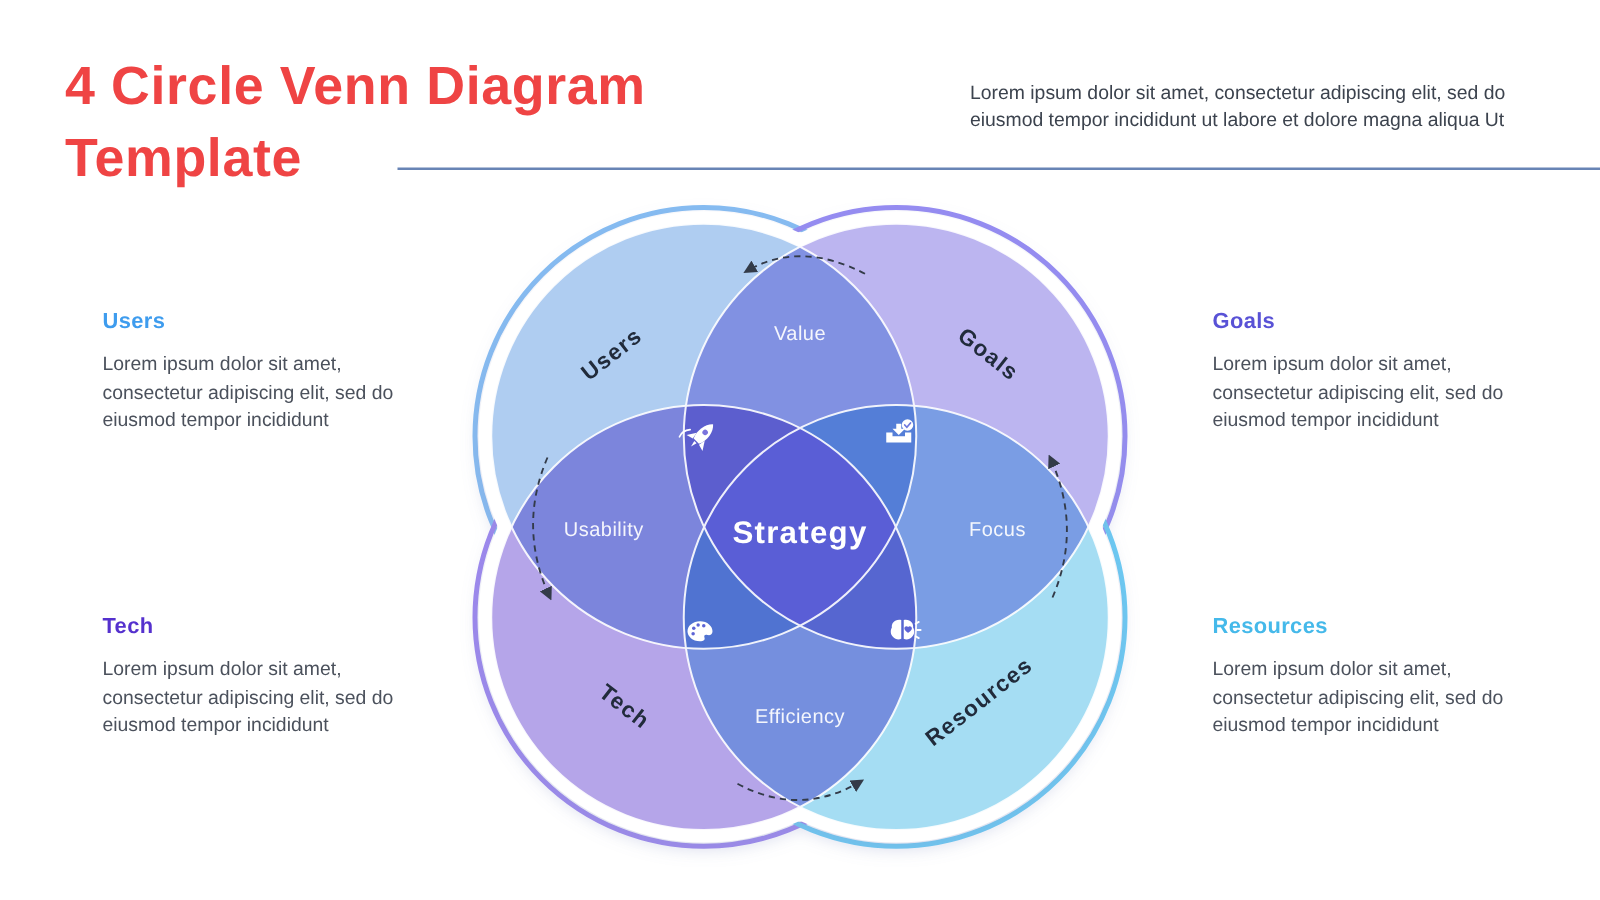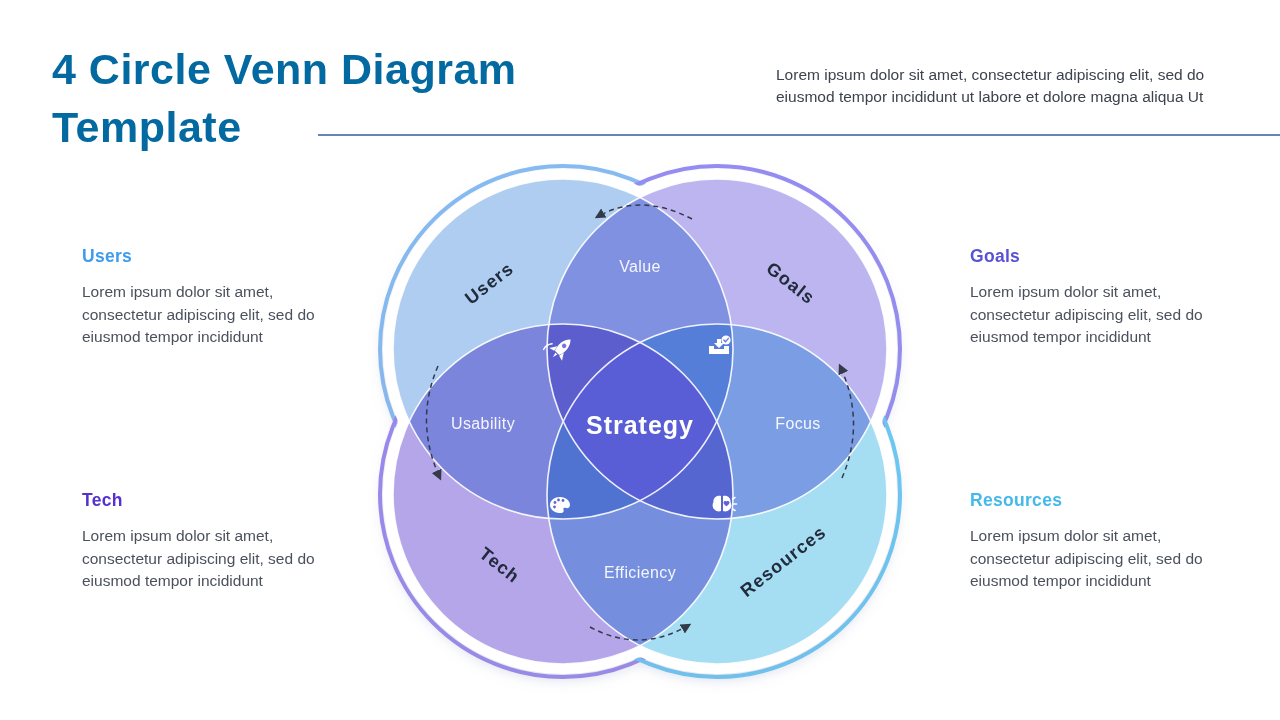--- a/index.html
+++ b/index.html
@@ -1,20 +1,20 @@
 <!DOCTYPE html>
 <html><head>
 <meta charset="utf-8">
 <style>
   html,body{margin:0;padding:0;background:#e9eaee;}
   .slide{position:relative;width:1280px;height:720px;background:#ffffff;overflow:hidden;
          font-family:"Liberation Sans",sans-serif;color:#1d2433;}
   
   .title{position:absolute;left:52px;top:40px;width:640px;font-size:43px;line-height:58px;
-         font-weight:700;letter-spacing:.5px;color:#0369a1;}
+         font-weight:700;letter-spacing:.5px;color:#ef4444;}
   .header-desc{position:absolute;left:776px;top:64px;width:460px;font-size:15.5px;line-height:22px;
          color:#3c434e;}
   .header-divider{position:absolute;left:318px;top:134px;right:0;height:1.5px;background:#4d6ea8;opacity:.85;}
   
   .side-block{position:absolute;width:240px;}
   .side-block h3{margin:0 0 14px 0;font-size:17.5px;font-weight:700;letter-spacing:.3px;}
   .side-block p{margin:0;font-size:15.5px;line-height:22.5px;color:#4b515c;}
   .pos-users{left:82px;top:246px;}
   .pos-tech{left:82px;top:490px;}
   .pos-goals{left:970px;top:246px;}

